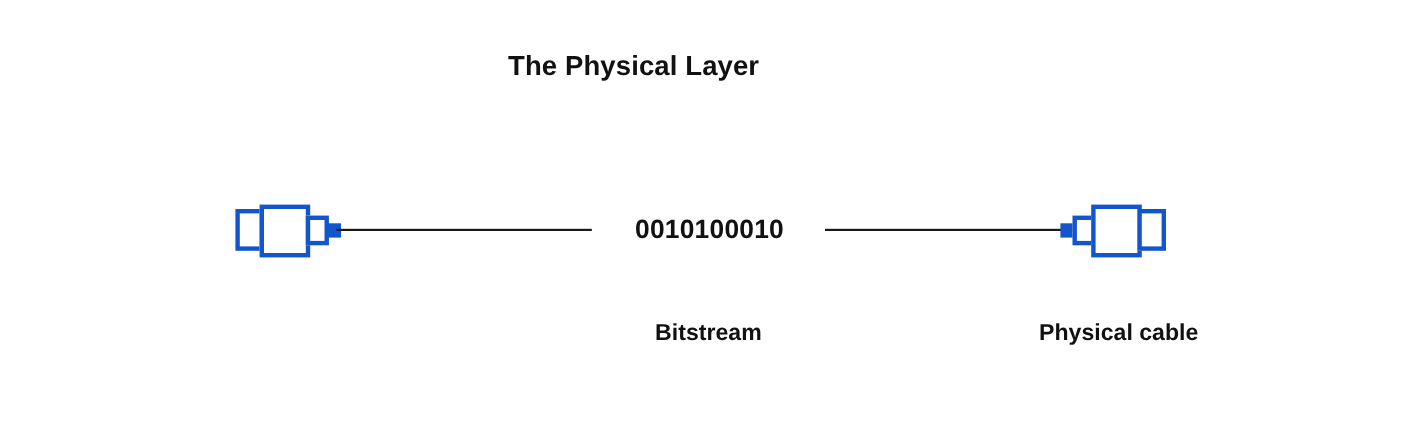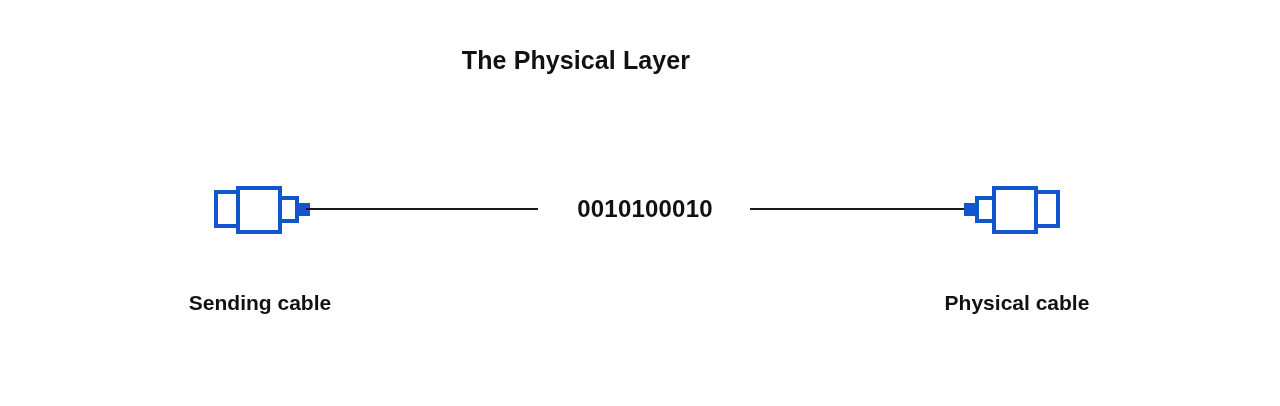--- a/index.html
+++ b/index.html
@@ -136,19 +136,19 @@
 
     <div class="wire wire-right"></div>
 
     <div class="connector right">
       <div class="plug plug-tab"></div>
       <div class="cbox box-inner"></div>
       <div class="cbox box-main"></div>
       <div class="cbox box-outer"></div>
     </div>
 
-    <div class="caption cap-left">Sending cable</div>
 
+    <div class="caption cap-center">Bitstream</div>
 
     <div class="caption cap-right">Physical cable</div>
 
   </div>
 </div>
 
 </body></html>

